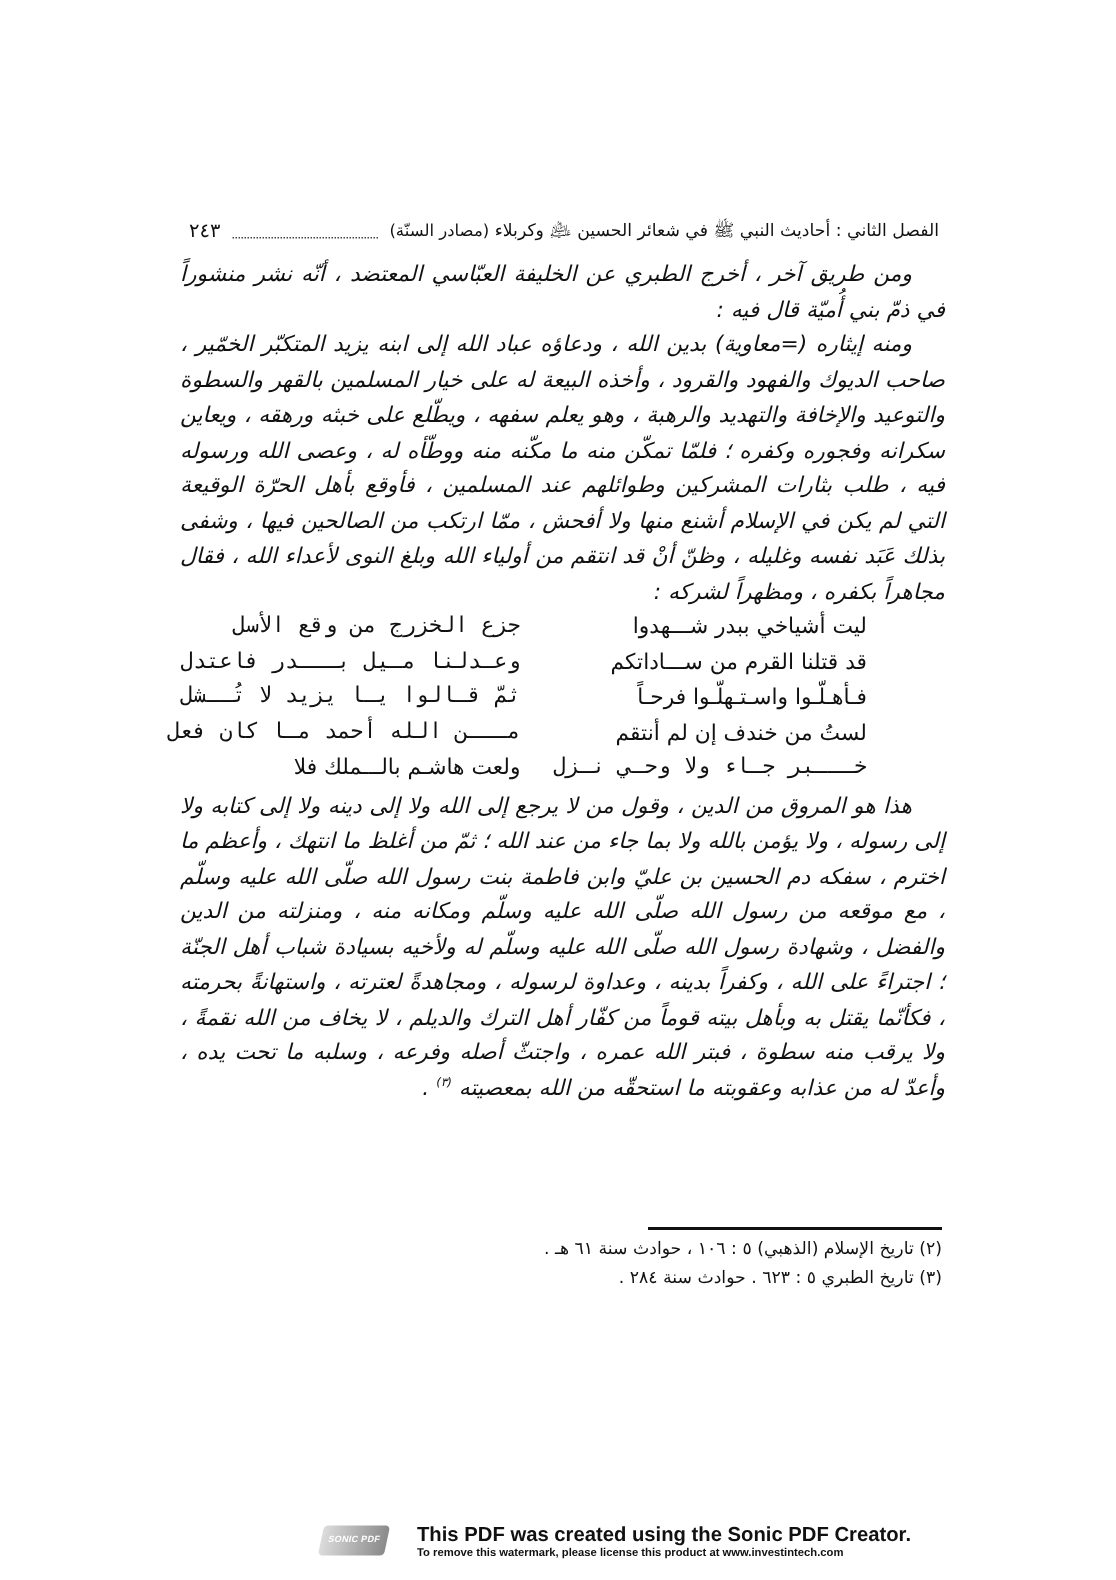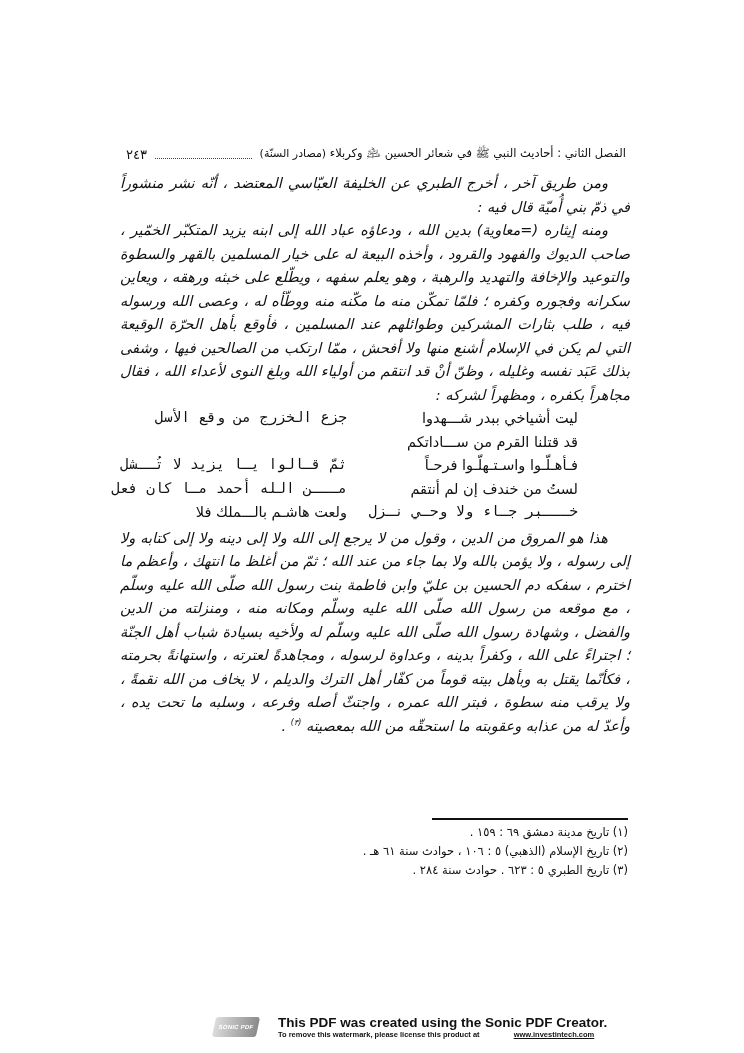--- a/index.html
+++ b/index.html
@@ -153,22 +153,20 @@
     }
     .wm-line2 {
       font-size: 7.5px;
       font-weight: bold;
       color: #111;
       white-space: nowrap;
       margin-top: 1px;
     }
     .wm-line2 a {
       color: #111;
-      text-decoration: underline;
-      margin-left: 32px;
     }
   </style>
 </head>
 <body>
 
 <div class="page">
 
   <div class="running-header">
     <span class="title">
       <span>الفصل الثاني : أحاديث النبي ﷺ في شعائر الحسين ﵇ وكربلاء</span>
@@ -182,20 +180,21 @@
     <p class="indent">ومن طريق آخر ، أخرج الطبري عن الخليفة العبّاسي المعتضد ، أنّه نشر منشوراً في ذمّ بني أُميّة قال فيه :</p>
     <p class="indent">ومنه إيثاره (=معاوية) بدين الله ، ودعاؤه عباد الله إلى ابنه يزيد المتكبّر الخمّير ، صاحب الديوك والفهود والقرود ، وأخذه البيعة له على خيار المسلمين بالقهر والسطوة والتوعيد والإخافة والتهديد والرهبة ، وهو يعلم سفهه ، ويطّلع على خبثه ورهقه ، ويعاين سكرانه وفجوره وكفره ؛ فلمّا تمكّن منه ما مكّنه منه ووطّأه له ، وعصى الله ورسوله فيه ، طلب بثارات المشركين وطوائلهم عند المسلمين ، فأوقع بأهل الحرّة الوقيعة التي لم يكن في الإسلام أشنع منها ولا أفحش ، ممّا ارتكب من الصالحين فيها ، وشفى بذلك عَبَد نفسه وغليله ، وظنّ أنْ قد انتقم من أولياء الله وبلغ النوى لأعداء الله ، فقال مجاهراً بكفره ، ومظهراً لشركه :</p>
 
     <div class="poem">
       <div class="poem-row">
         <span class="hemistich">ليت أشياخي ببدر شـــهدوا</span>
         <span class="hemistich second">جزع الخزرج من وقع الأسل</span>
       </div>
       <div class="poem-row">
         <span class="hemistich">قد قتلنا القرم من ســـاداتكم</span>
+        <span class="hemistich second">وعـدلنا مـيل بـــدر فاعتدل</span>
       </div>
       <div class="poem-row">
         <span class="hemistich">فـأهـلّـوا واسـتـهلّـوا فرحـاً</span>
         <span class="hemistich second">ثمّ قـالوا يـا يزيد لا تُــشل</span>
       </div>
       <div class="poem-row">
         <span class="hemistich">لستُ من خندف إن لم أنتقم</span>
         <span class="hemistich second">مـــن الله أحمد مـا كان فعل</span>
       </div>
       <div class="poem-row">
@@ -205,21 +204,20 @@
     </div>
 
     <p class="indent">
       <span>هذا هو المروق من الدين ، وقول من لا يرجع إلى الله ولا إلى دينه ولا إلى كتابه ولا إلى رسوله ، ولا يؤمن بالله ولا بما جاء من عند الله ؛ ثمّ من أغلظ ما انتهك ، وأعظم ما اخترم ، سفكه دم الحسين بن عليّ وابن فاطمة بنت رسول الله صلّى الله عليه وسلّم ، مع موقعه من رسول الله صلّى الله عليه وسلّم ومكانه منه ، ومنزلته من الدين والفضل ، وشهادة رسول الله صلّى الله عليه وسلّم له ولأخيه بسيادة شباب أهل الجنّة ؛ اجتراءً على الله ، وكفراً بدينه ، وعداوة لرسوله ، ومجاهدةً لعترته ، واستهانةً بحرمته ، فكأنّما يقتل به وبأهل بيته قوماً من كفّار أهل الترك والديلم ، لا يخاف من الله نقمةً ، ولا يرقب منه سطوة ، فبتر الله عمره ، واجتثّ أصله وفرعه ، وسلبه ما تحت يده ، وأعدّ له من عذابه وعقوبته ما استحقّه من الله بمعصيته </span><sup>(٣)</sup><span> .</span>
     </p>
   </div>
 
   <div class="footnote-rule"></div>
 
   <div class="footnotes">
-    <div>(١)  تاريخ مدينة دمشق ٦٩ : ١٥٩ .</div>
     <div>(٢)  تاريخ الإسلام (الذهبي) ٥ : ١٠٦ ، حوادث سنة ٦١ هـ .</div>
     <div>(٣) تاريخ الطبري ٥ : ٦٢٣ . حوادث سنة ٢٨٤ .</div>
   </div>
 
   <div class="watermark">
     <div class="wm-logo">SONIC PDF</div>
     <div class="wm-text">
       <div class="wm-line1">
         <span>This PDF was created using the </span><span>Sonic PDF Creator</span><span>.</span>
       </div>

